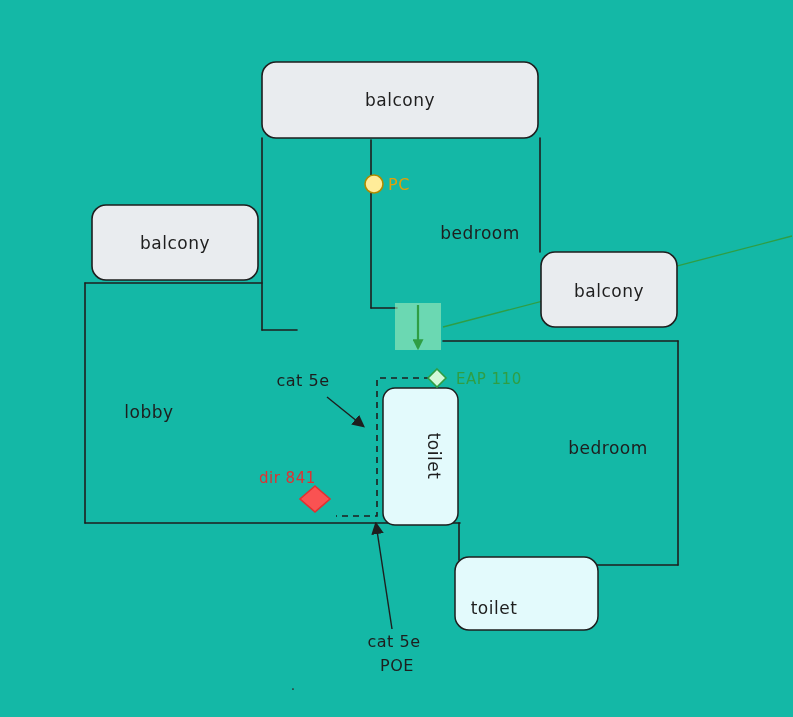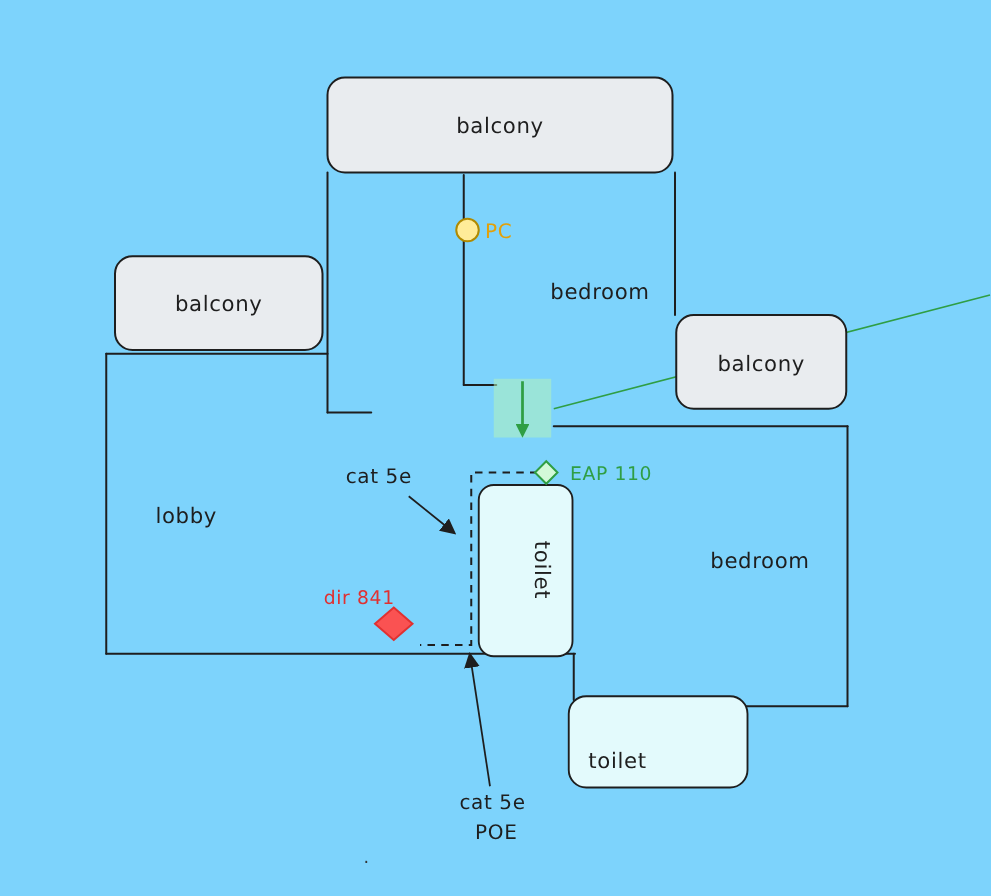--- a/index.html
+++ b/index.html
@@ -4,21 +4,21 @@
 <style>
   html, body {
     margin: 0;
     padding: 0;
     background: #ffffff;
   }
   .canvas-wrap {
     position: relative;
     width: 793px;
     height: 717px;
-    background: #7dd3fc;
+    background: #14b8a6;
     overflow: hidden;
   }
   svg { display: block; }
   text {
     font-family: "DejaVu Sans", sans-serif;
     fill: #1e1e1e;
   }
   .room-label  { font-size: 17px; letter-spacing: 0.5px; }
   .annot-label { font-size: 16px; letter-spacing: 0.5px; }
   .wall   { stroke: #1e1e1e; stroke-width: 1.6; stroke-linecap: round; fill: none; }

